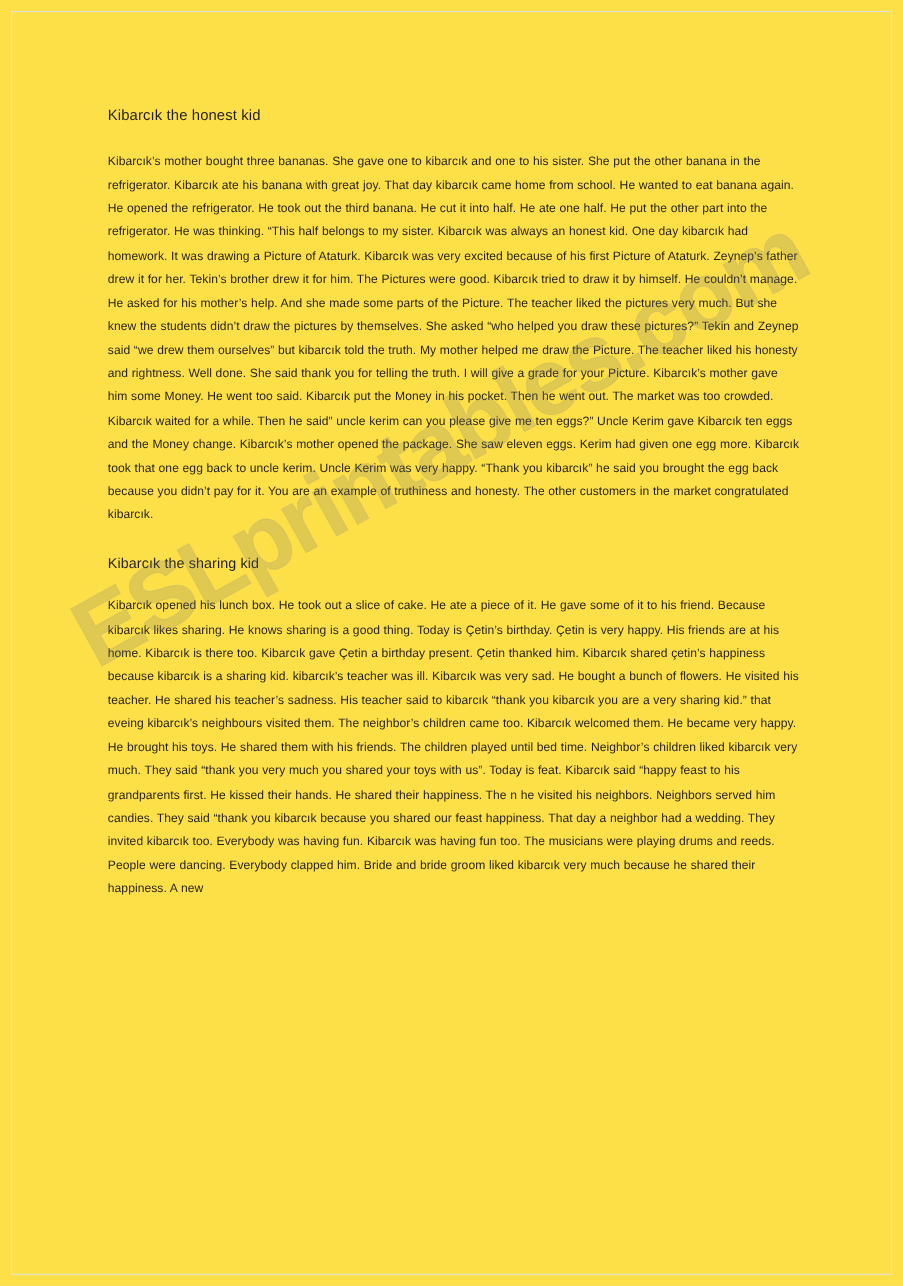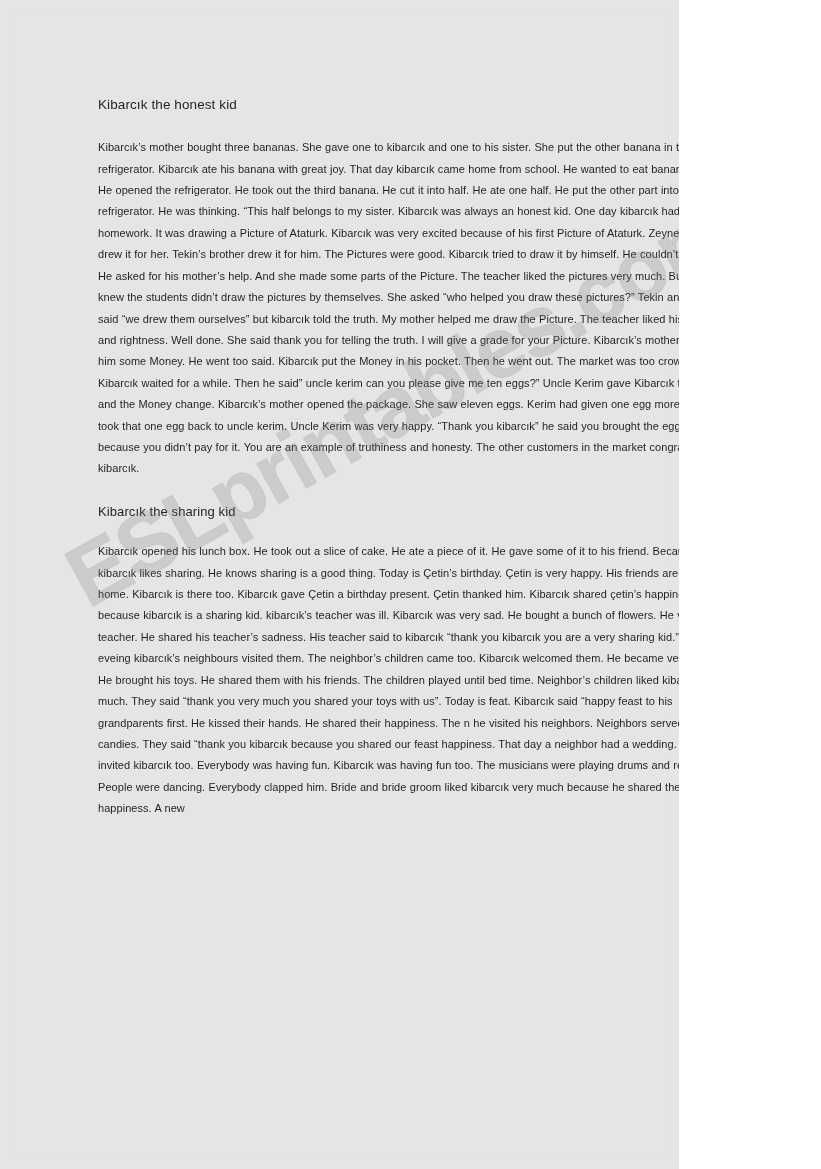--- a/index.html
+++ b/index.html
@@ -5,23 +5,23 @@
   html, body {
     margin: 0;
     padding: 0;
     background: #ffffff;
   }
   body {
     font-family: "Liberation Sans", sans-serif;
   }
   .page {
     position: relative;
-    width: 679px;
+    width: 821px;
     height: 1169px;
-    background: #e5e5e5;
+    background: #fde047;
     overflow: hidden;
   }
   .page-border {
     position: absolute;
     left: 10px;
     top: 10px;
     right: 10px;
     bottom: 10px;
     border: 1px solid #e2e2e2;
     pointer-events: none;

